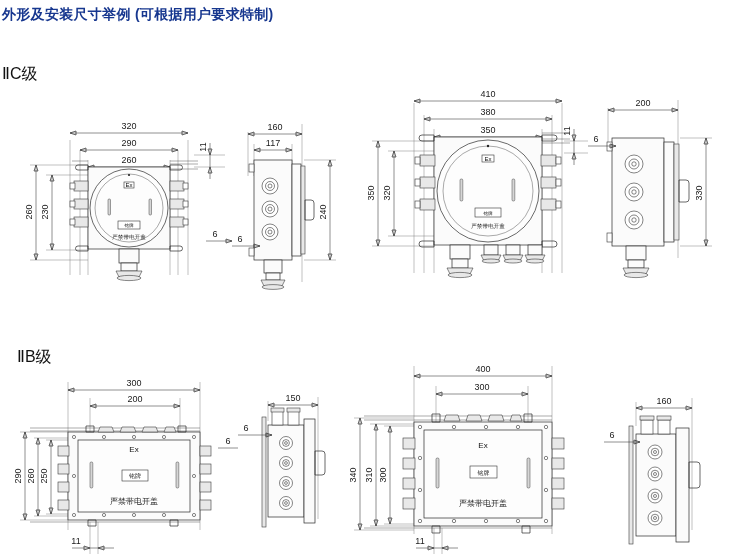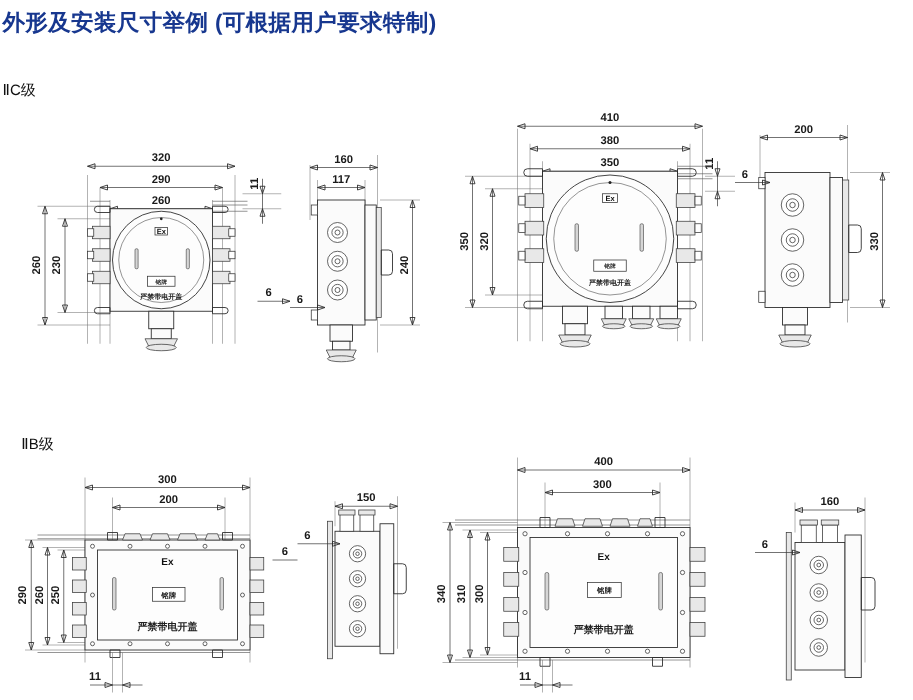--- a/index.html
+++ b/index.html
@@ -11,38 +11,37 @@
     width: 730px;
     height: 560px;
     position: relative;
     font-family: "Liberation Sans", "DejaVu Sans", sans-serif;
     overflow: hidden;
   }
   #page-title {
     position: absolute;
     left: 2px;
     top: 6px;
-    font-size: 18px;
+    font-size: 14px;
     font-weight: bold;
     color: #17378f;
     letter-spacing: 0.3px;
     white-space: nowrap;
   }
   .grade-label {
     position: absolute;
-    font-size: 12px;
+    font-size: 16px;
     color: #111;
     white-space: nowrap;
   }
   #grade-iic { left: 2px; top: 64px; }
   #grade-iib { left: 17px; top: 347px; }
 
   .drawing {
     position: absolute;
-    font-weight: bold;
   }
   svg { display: block; overflow: visible; }
   .dimtext {
     font-family: "Liberation Sans", "DejaVu Sans", sans-serif;
     font-size: 9px;
     fill: #1a1a1a;
   }
   .cjk {
     font-family: "DejaVu Sans", "Liberation Sans", sans-serif;
   }

